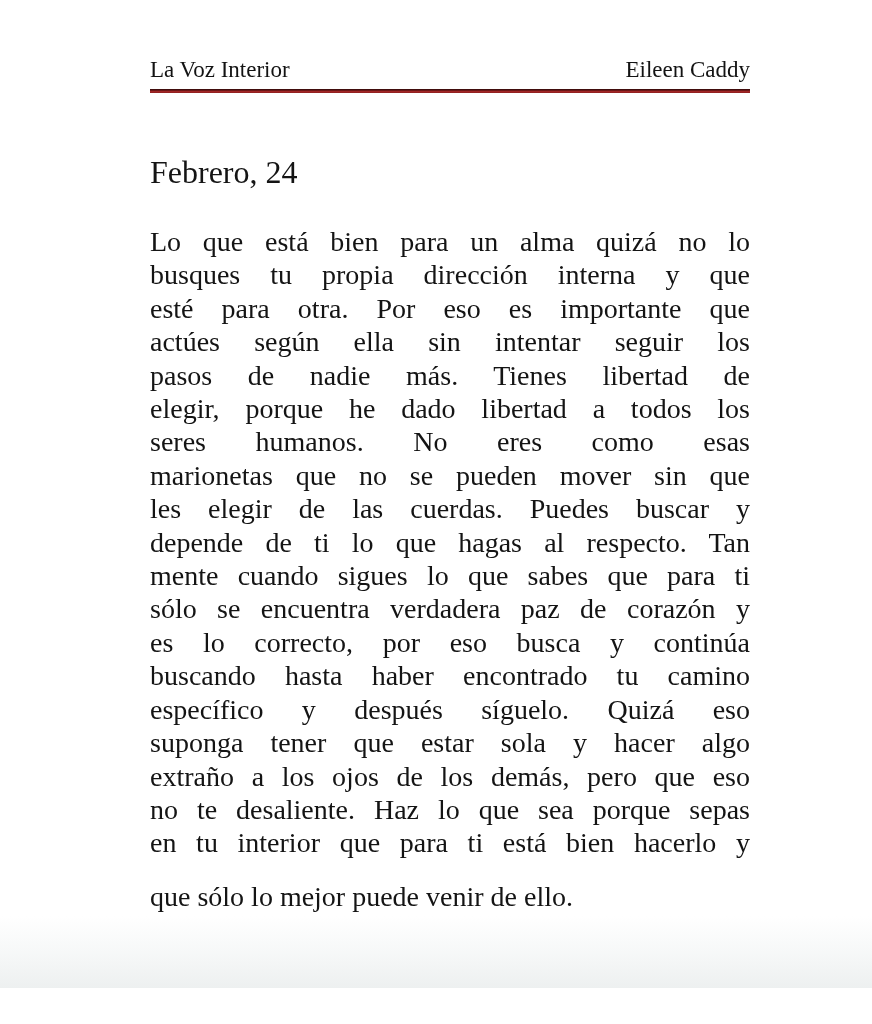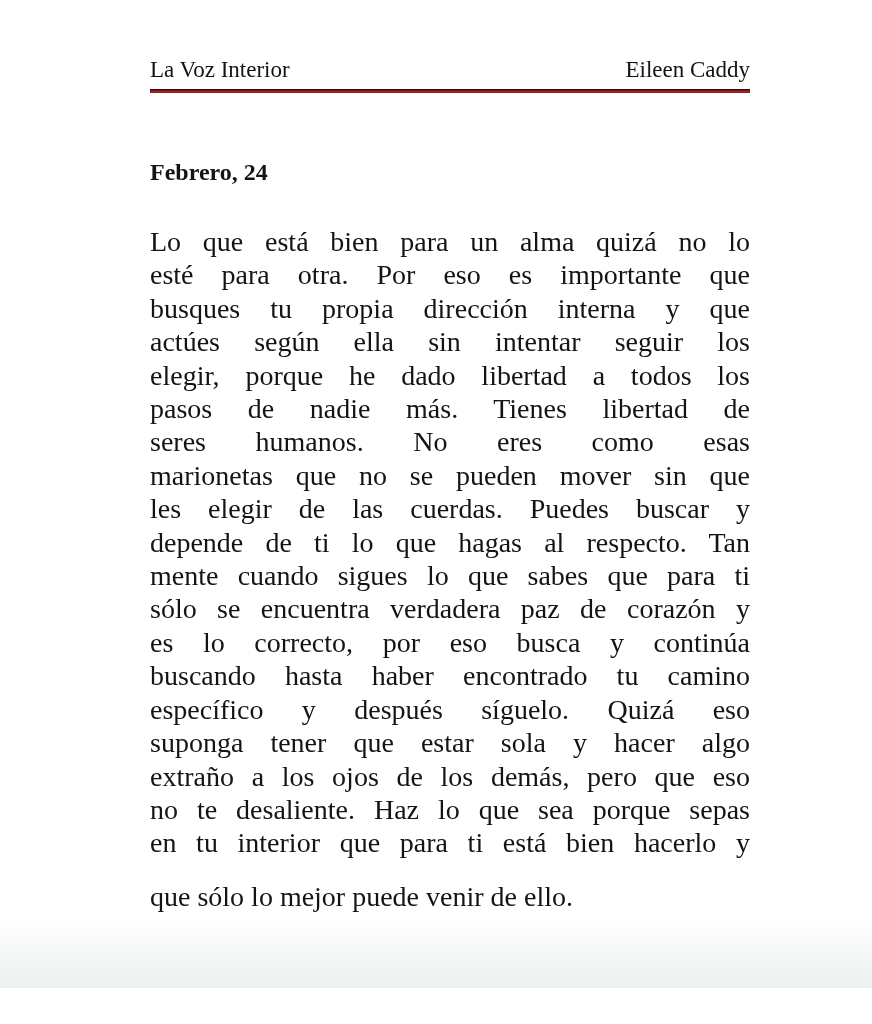--- a/index.html
+++ b/index.html
@@ -38,22 +38,22 @@
     height: 4px;
     width: 100%;
     background: linear-gradient(to bottom,
       #2e0808 0%,
       #571111 28%,
       #a12626 62%,
       #8e1f1f 100%);
   }
   .date-heading {
     margin: 62px 0 0 0;
-    font-size: 24px;
-    font-weight: bold;
+    font-size: 32px;
+    font-weight: normal;
     line-height: 34px;
     color: #141414;
   }
   .entry-paragraph {
     margin-top: 36px;
     font-size: 28px;
     line-height: 33.4px;
     color: #141414;
     font-family: Liberation Serif, serif;
   }
@@ -89,25 +89,25 @@
       <span>La Voz Interior</span>
       <span>Eileen Caddy</span>
     </div>
 
     <div class="header-rule"></div>
 
     <h2 class="date-heading">Febrero, 24</h2>
 
     <div class="entry-paragraph">
         <div class="line">Lo que está bien para un alma quizá no lo</div>
+        <div class="line">busques tu propia dirección interna y que</div>
         <div class="line">esté para otra. Por eso es importante que</div>
-        <div class="line">busques tu propia dirección interna y que</div>
         <div class="line">actúes según ella sin intentar seguir los</div>
+        <div class="line">pasos de nadie más. Tienes libertad de</div>
         <div class="line">elegir, porque he dado libertad a todos los</div>
-        <div class="line">pasos de nadie más. Tienes libertad de</div>
         <div class="line">seres humanos. No eres como esas</div>
         <div class="line">marionetas que no se pueden mover sin que</div>
         <div class="line">les elegir de las cuerdas. Puedes buscar y</div>
         <div class="line">depende de ti lo que hagas al respecto. Tan</div>
         <div class="line">mente cuando sigues lo que sabes que para ti</div>
         <div class="line">sólo se encuentra verdadera paz de corazón y</div>
         <div class="line">es lo correcto, por eso busca y continúa</div>
         <div class="line">buscando hasta haber encontrado tu camino</div>
         <div class="line">específico y después síguelo. Quizá eso</div>
         <div class="line">suponga tener que estar sola y hacer algo</div>

